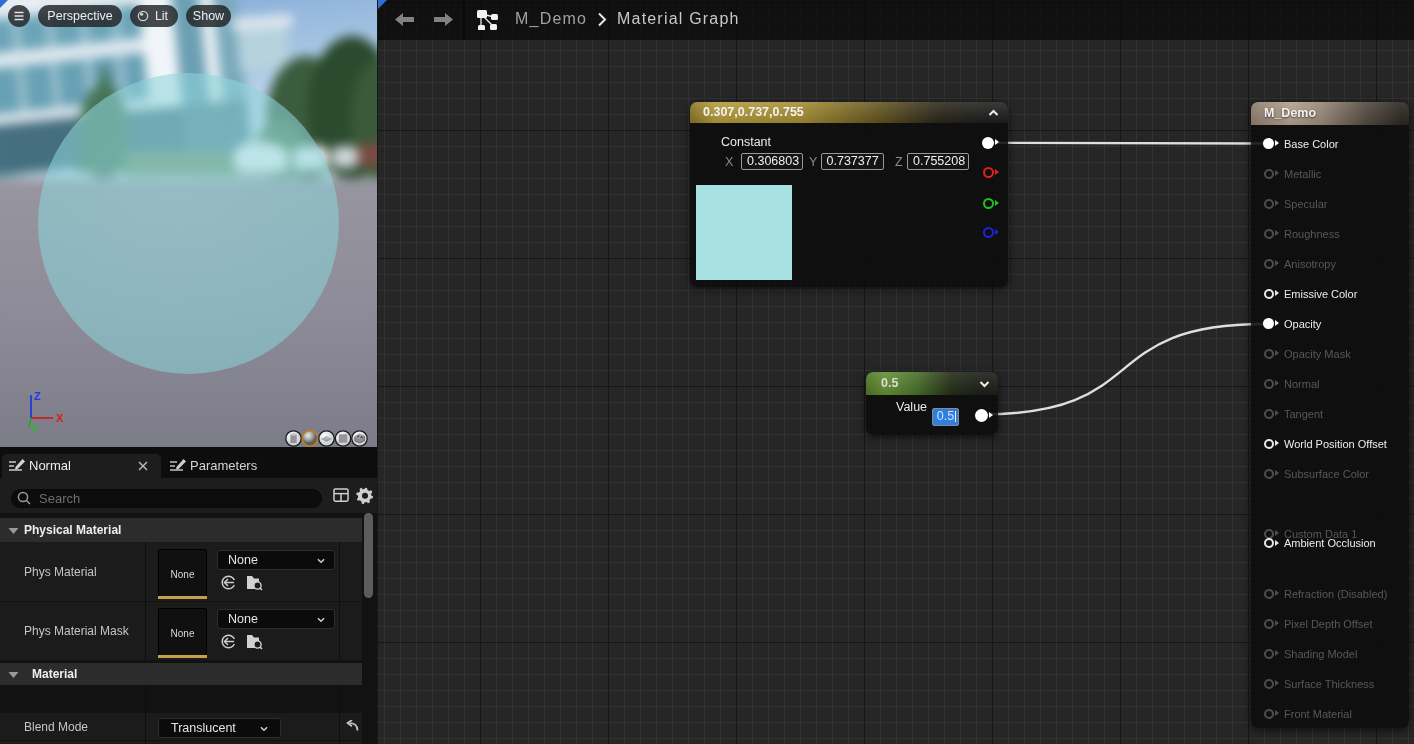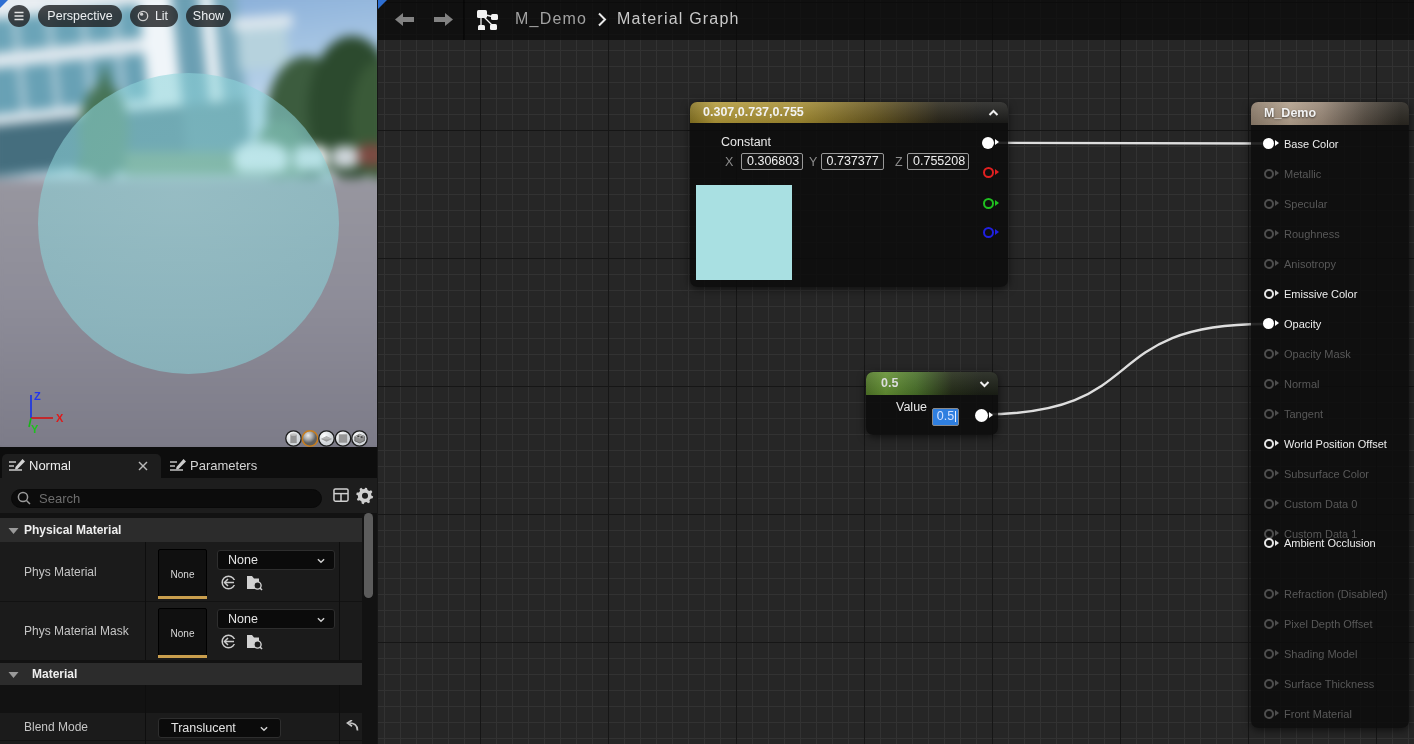--- a/index.html
+++ b/index.html
@@ -387,25 +387,20 @@
     <div class="mrow" style="top:326.5px">
         <div class="pin" style="left:12.5px;top:10px;width:10px;height:10px;border:2.2px solid #e8e8e8"></div>
         <div class="parrow" style="left:24px;top:11.5px;border-left:4px solid #e8e8e8"></div>
         <div class="mlabel" style="color:#ececec">World Position Offset</div>
       </div>
     <div class="mrow" style="top:356.5px">
         <div class="pin" style="left:12.5px;top:10px;width:10px;height:10px;border:2.2px solid #4e4e4e"></div>
         <div class="parrow" style="left:24px;top:11.5px;border-left:4px solid #4e4e4e"></div>
         <div class="mlabel" style="color:#585858">Subsurface Color</div>
       </div>
-    <div class="mrow" style="top:386.5px">
-        <div class="pin" style="left:12.5px;top:10px;width:10px;height:10px;border:2.2px solid #4e4e4e"></div>
-        <div class="parrow" style="left:24px;top:11.5px;border-left:4px solid #4e4e4e"></div>
-        <div class="mlabel" style="color:#585858">Custom Data 0</div>
-      </div>
     <div class="mrow" style="top:416.5px">
         <div class="pin" style="left:12.5px;top:10px;width:10px;height:10px;border:2.2px solid #4e4e4e"></div>
         <div class="parrow" style="left:24px;top:11.5px;border-left:4px solid #4e4e4e"></div>
         <div class="mlabel" style="color:#585858">Custom Data 1</div>
       </div>
     <div class="mrow" style="top:426px">
         <div class="pin" style="left:12.5px;top:10px;width:10px;height:10px;border:2.2px solid #e8e8e8"></div>
         <div class="parrow" style="left:24px;top:11.5px;border-left:4px solid #e8e8e8"></div>
         <div class="mlabel" style="color:#ececec">Ambient Occlusion</div>
       </div>

